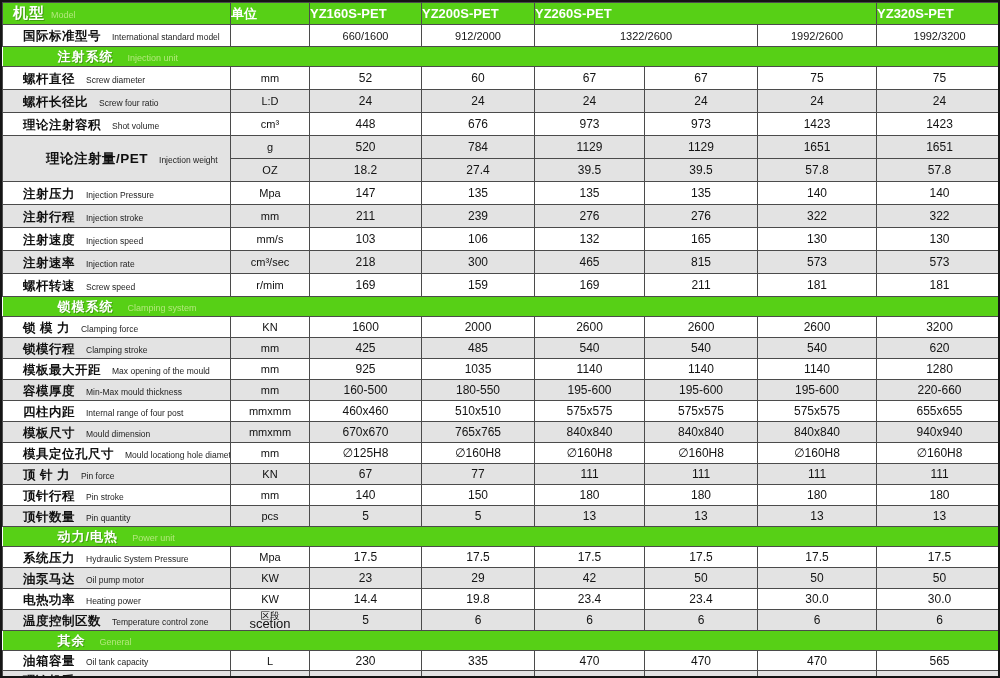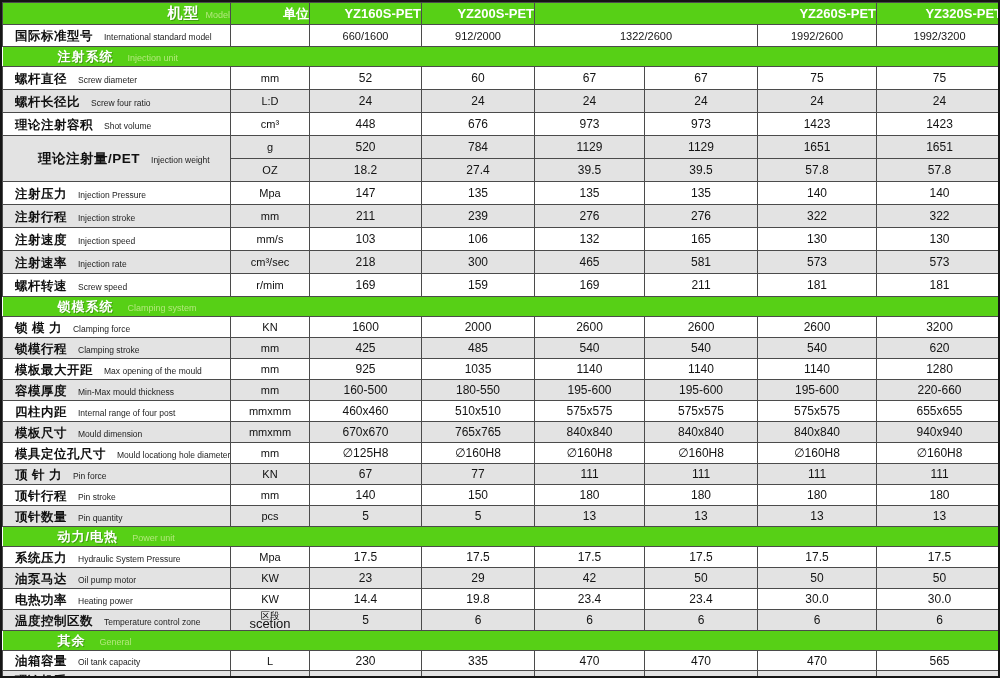--- a/index.html
+++ b/index.html
@@ -17,26 +17,26 @@
     background:var(--green);border-left:none;border-right:none;
     text-align:left;padding-left:14px;
   }
   .bar-zh{
     color:#fff;font-weight:bold;font-size:13px;letter-spacing:1px;
     text-shadow:1px 1px 0 rgba(0,0,0,0.25);
     margin-left:41px;
   }
   .bar-en{color:var(--palegreen);font-size:9px;margin-left:14px;text-align:right;}
   
-  tr.head th{background:var(--green);color:#fff;font-size:13px;font-weight:bold;text-align:right;}
+  tr.head th{background:var(--green);color:#fff;font-size:13px;font-weight:bold;text-align:left;}
   th.label-th{text-align:left;padding-left:10px;}
   .zh15{font-size:15px;font-weight:bold;color:#fff;letter-spacing:1px;text-shadow:1px 1px 0 rgba(0,0,0,0.25);}
   th .sub{color:var(--palegreen);font-size:9px;font-weight:normal;margin-left:6px;}
   
-  td.label{text-align:left;padding-left:12px;}
+  td.label{text-align:left;padding-left:20px;}
   td.label .zh{font-size:12.5px;font-weight:bold;color:#101010;letter-spacing:0.5px;}
   td.label.big .zh{font-size:13.5px;margin-left:23px;}
   td.label .en{font-size:8.5px;color:#1d1d1d;margin-left:11px;}
   
   td.unit{text-align:center;font-size:11px;color:#101010;}
   td.unit .u2{display:block;line-height:8px;font-size:9.5px;}
   td.unit .u2s{display:block;line-height:8px;font-size:13px;}
   td.val{text-align:center;font-size:12px;color:#141414;}
   tr.intl td.val{font-size:11px;}
 </style>
@@ -160,21 +160,21 @@
           <td class="val">165</td>
           <td class="val">130</td>
           <td class="val">130</td>
         </tr>
         <tr class="gray" style="height: 23px;">
           <td class="label"><span class="zh">注射速率</span><span class="en">Injection rate</span></td>
           <td class="unit">cm³/sec</td>
           <td class="val">218</td>
           <td class="val">300</td>
           <td class="val">465</td>
-          <td class="val">581</td>
+          <td class="val">815</td>
           <td class="val">573</td>
           <td class="val">573</td>
         </tr>
         <tr class="white" style="height: 23px;">
           <td class="label"><span class="zh">螺杆转速</span><span class="en">Screw speed</span></td>
           <td class="unit">r/mim</td>
           <td class="val">169</td>
           <td class="val">159</td>
           <td class="val">169</td>
           <td class="val">211</td>

